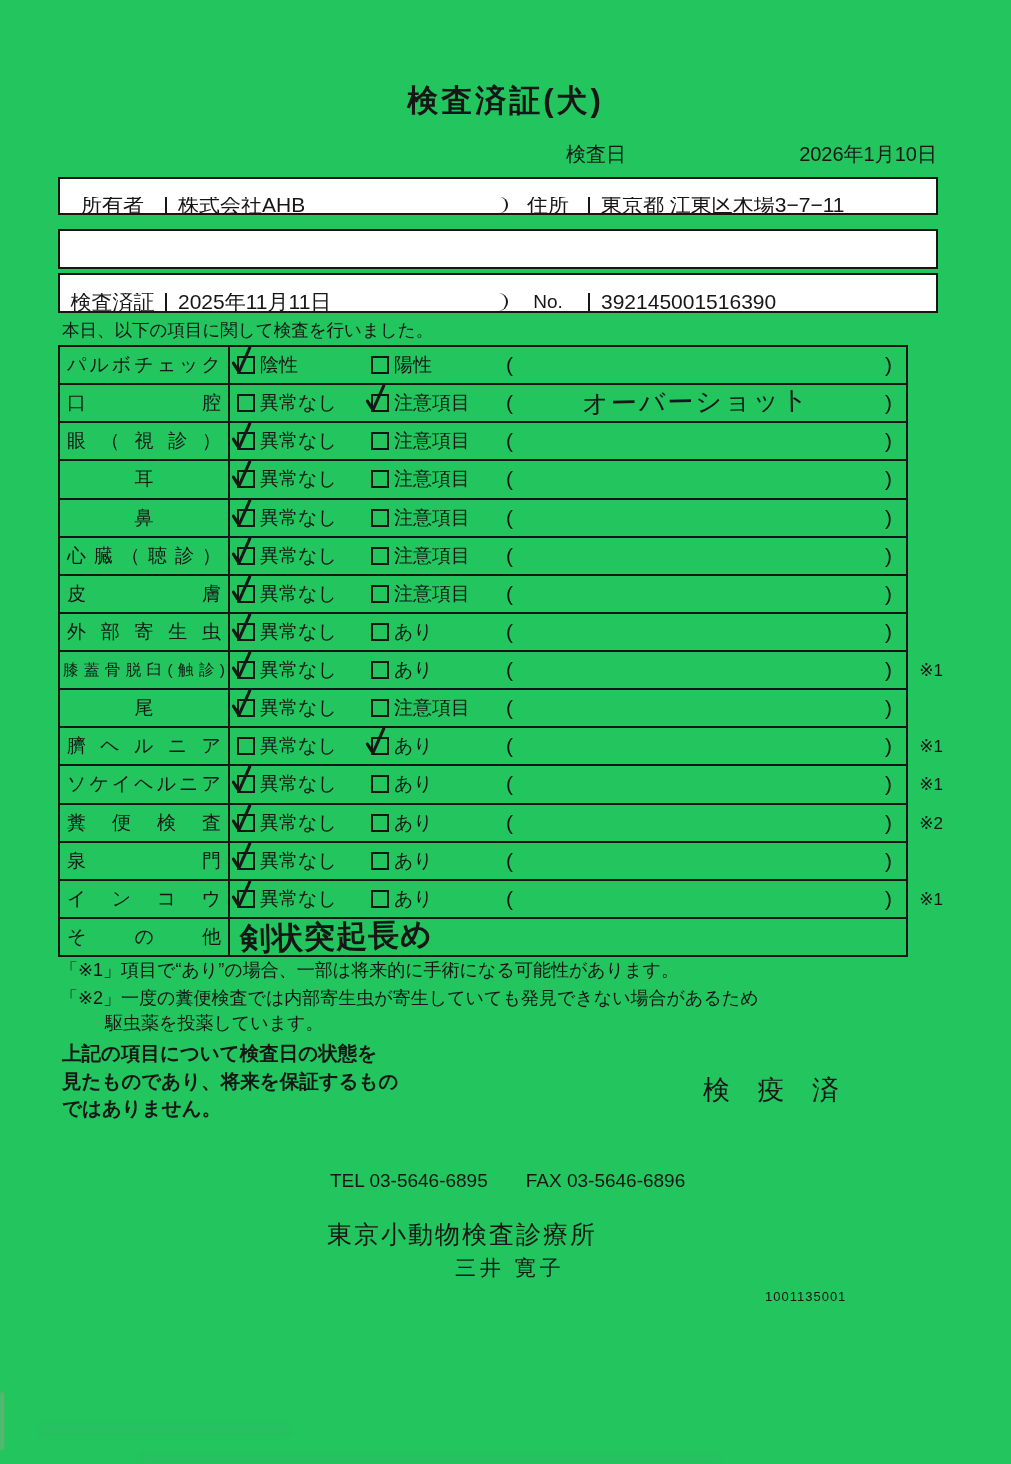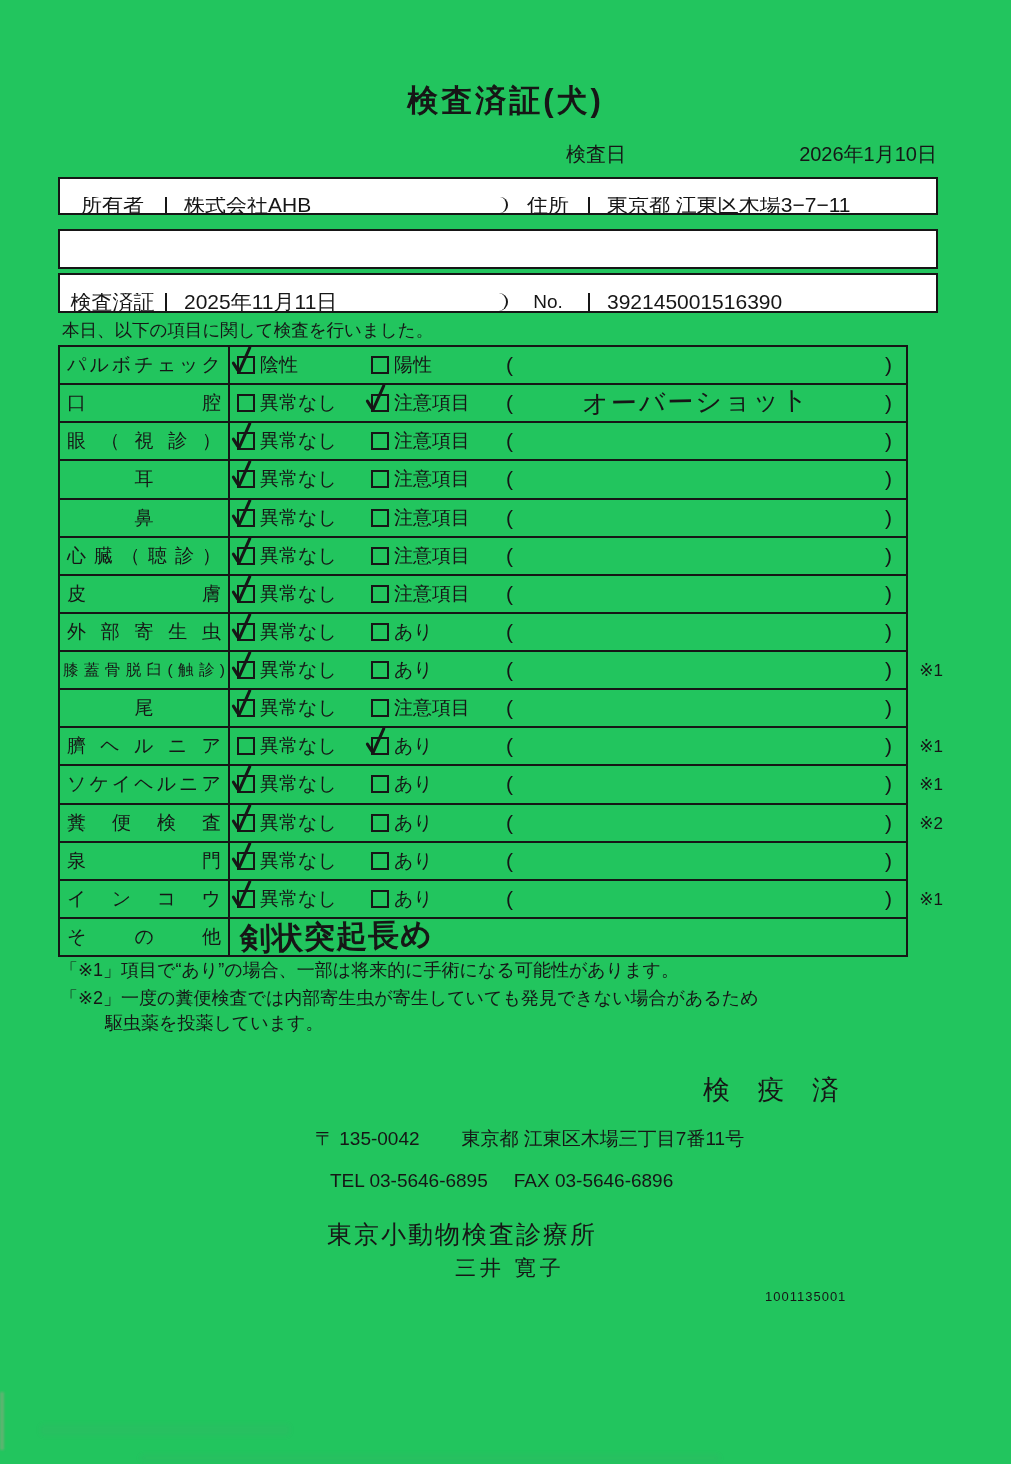--- a/index.html
+++ b/index.html
@@ -14,21 +14,21 @@
   .title { top:80px; left:0; right:0; text-align:center; font-size:31px; font-weight:600; letter-spacing:3px; margin:0; }
   .insp-line { top:141px; left:566px; right:74px; display:flex; justify-content:space-between; font-size:20px; }
 
   
   .hbox { border:2px solid #161616; display:flex; box-sizing:border-box; background:#fff; }
   .owner-box { top:177px; left:58px; width:880px; height:38px; }
   .dog-box-1 { top:229px; left:58px; width:880px; height:40px;flex-direction:column; }
   .dog-box-2 { top:273px; left:58px; width:880px; height:40px; }
   .cell { border-right:2px solid #161616; box-sizing:border-box; display:flex; align-items:center; font-size:21px; overflow:hidden; white-space:nowrap;margin-top:18px; }
   .cell.lab { justify-content:center; }
-  .cell.val { padding-left:17px;border-radius:17px; }
+  .cell.val { padding-left:11px;border-radius:17px; }
   .cell.last { border-right:none; flex:1; }
   .w107{width:107px} .w341{width:341px} .w82{width:82px} .w88{width:88px} .w73{width:73px}
   .cell.weight { justify-content:flex-end; padding-right:22px; }
   .cell.no-lab { font-size:19px; }
 
   .intro { top:318px; left:62px; font-size:17.5px; font-weight:500; }
 
   
   .exam-table { top:345px; left:58px; width:850px; height:612px; border:2px solid #161616; box-sizing:border-box; display:flex; flex-direction:column; }
   .exam-row { flex:1; border-bottom:2px solid #161616; display:flex; position:relative; }
@@ -54,21 +54,21 @@
 
   
   .fn { font-size:18px; white-space:nowrap; }
   .fn1 { top:958px; left:60px; }
   .fn2 { top:986px; left:60px; }
   .fn3 { top:1011px; left:105px; }
   .disclaimer { top:1040px; left:62px; font-size:19.5px; font-weight:600; line-height:27.5px; }
   .disclaimer span { display:block; }
   .stamp { top:1072px; left:703px; font-size:27px; font-weight:500; letter-spacing:10px; white-space:nowrap; }
   .postal-line { top:1126px; left:315px; font-size:19px; display:flex; gap:42px; white-space:nowrap; }
-  .tel-line { top:1170px; left:330px; font-size:19px; display:flex; gap:26px; white-space:nowrap; }
+  .tel-line { top:1170px; left:330px; font-size:19px; display:flex; gap:38px; white-space:nowrap; }
   .clinic-name { top:1218px; left:327px; font-size:25px; letter-spacing:2px; white-space:nowrap; }
   .examiner { top:1254px; left:455px; font-size:21px; letter-spacing:4px; white-space:nowrap; }
   .doc-number { top:1289px; left:765px; font-size:13px; letter-spacing:1px; }
 
   
   .smudge { background:rgba(120,120,130,0.06); border-radius:4px; filter:blur(2px); }
   .smudge.a { top:1424px; left:40px; width:250px; height:12px; }
   .smudge.b { top:1454px; left:140px; width:580px; height:8px; }
   .edge-mark { top:1392px; left:0; width:4px; height:58px; background:rgba(205,150,150,0.35); filter:blur(1px); }
 </style>
@@ -404,27 +404,28 @@
           <span class="hand-big">剣状突起長め</span>
         </div>
 
     </div>
     </div>
 
   <div class="abs fn fn1">「※1」項目で“あり”の場合、一部は将来的に手術になる可能性があります。</div>
   <div class="abs fn fn2">「※2」一度の糞便検査では内部寄生虫が寄生していても発見できない場合があるため</div>
   <div class="abs fn fn3">駆虫薬を投薬しています。</div>
 
+  <div class="abs disclaimer">
+    <span>上記の項目について検査日の状態を</span>
+    <span>見たものであり、将来を保証するもの</span>
+    <span>ではありません。</span>
+  </div>
 
   <div class="abs stamp">検 疫 済</div>
 
-  <div class="abs postal-line">
-    <span>〒 135-0042</span>
-    <span>東京都 江東区木場三丁目7番11号</span>
-  </div>
 
   <div class="abs tel-line">
     <span>TEL 03-5646-6895</span>
     <span>FAX 03-5646-6896</span>
   </div>
 
   <div class="abs clinic-name">東京小動物検査診療所</div>
   <div class="abs examiner">三井 寛子</div>
   <div class="abs doc-number">1001135001</div>
 

